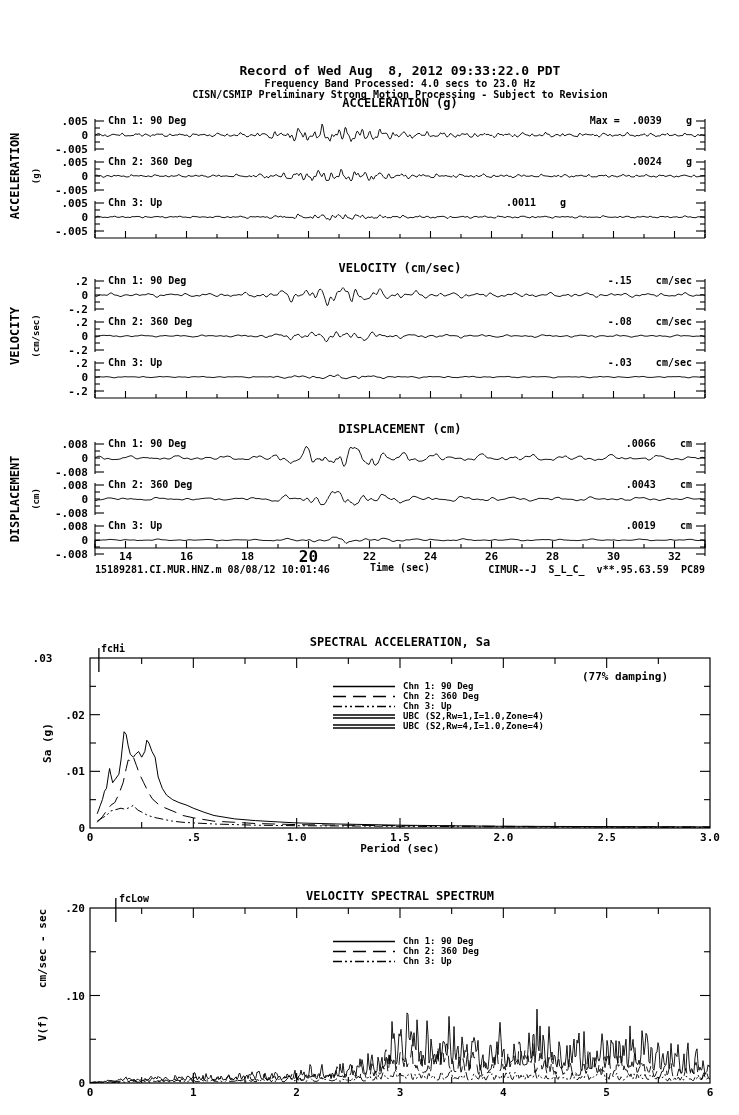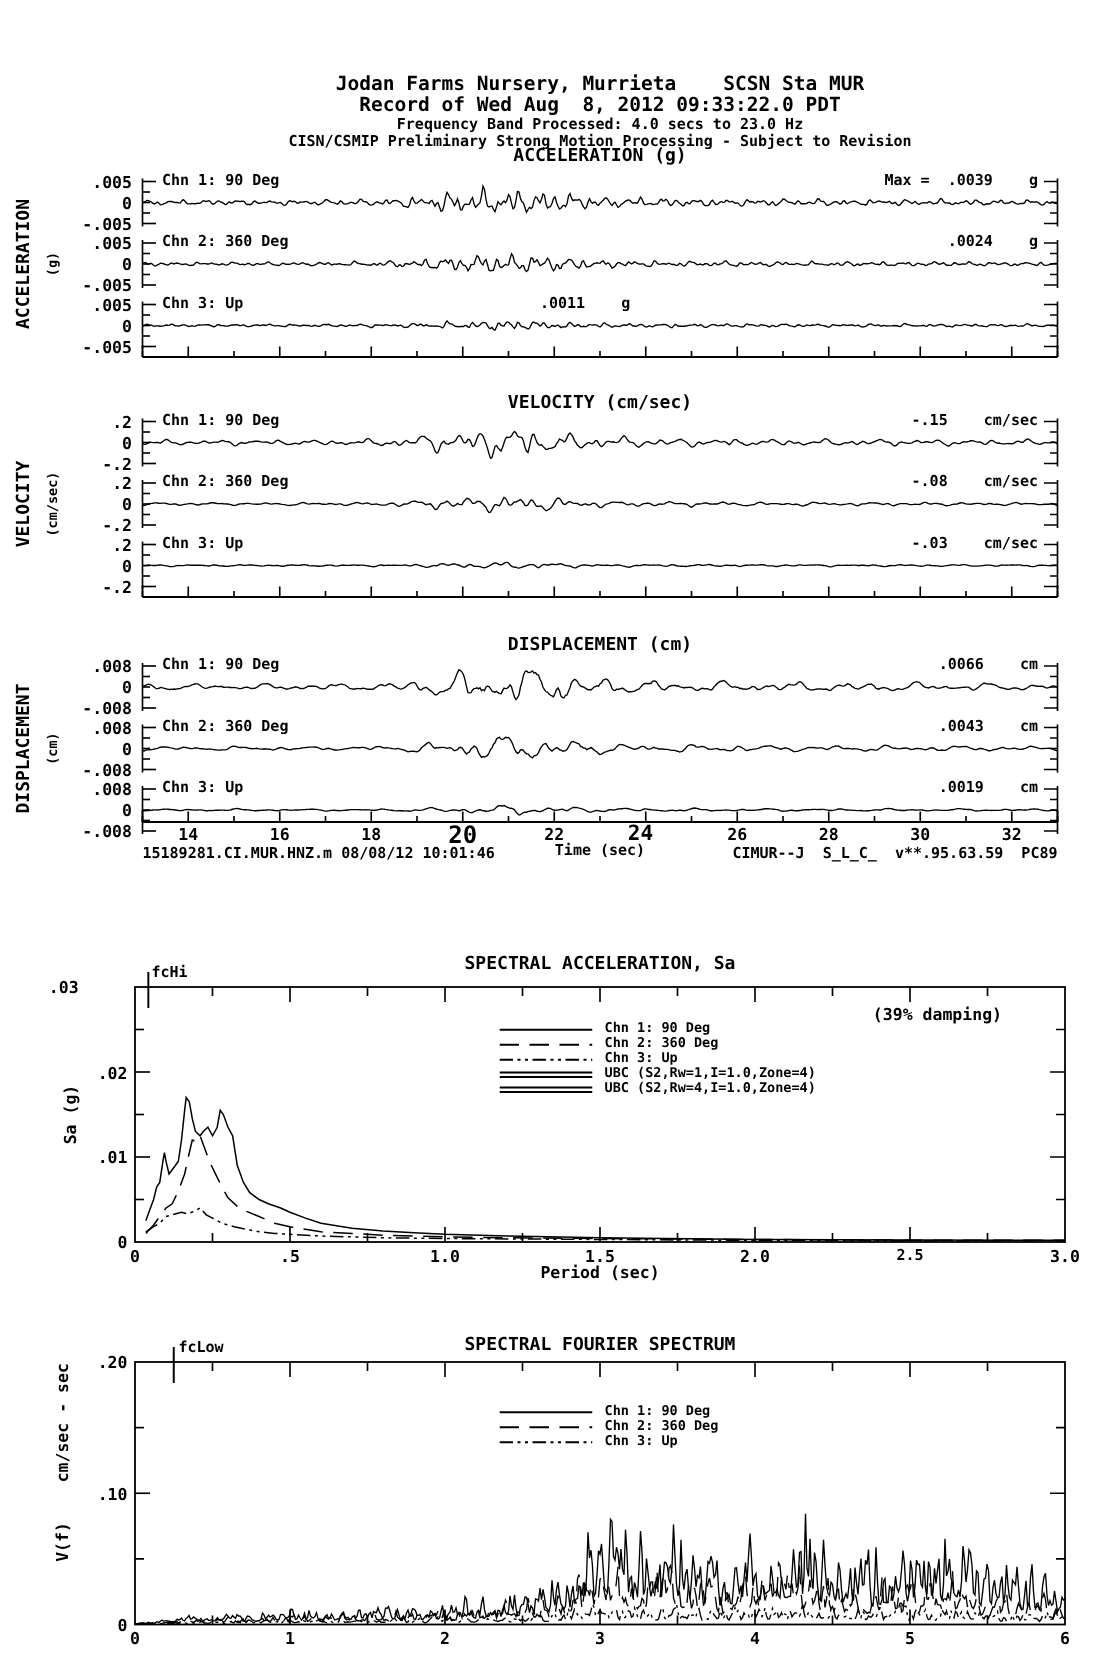--- a/index.html
+++ b/index.html
@@ -279,21 +279,20 @@
       <line x1="90" y1="995.5" x2="100" y2="995.5" stroke="#000" stroke-width="1.1"></line>
       <line x1="710" y1="995.5" x2="700" y2="995.5" stroke="#000" stroke-width="1.1"></line>
       <line x1="90" y1="951.75" x2="96" y2="951.75" stroke="#000" stroke-width="1.1"></line>
       <line x1="710" y1="951.75" x2="704" y2="951.75" stroke="#000" stroke-width="1.1"></line>
       <line x1="115.83333333333333" y1="898" x2="115.83333333333333" y2="922" stroke="#000" stroke-width="1.3"></line>
       <path d="M90.0 1082.8L91.0 1082.7L92.0 1082.6L93.0 1082.7L94.0 1082.7L95.0 1082.7L96.0 1082.6L97.0 1082.4L98.0 1082.4L99.0 1082.6L100.0 1082.5L101.0 1082.1L102.0 1082.4L103.0 1082.6L104.0 1082.5L105.0 1082.3L106.0 1082.2L107.0 1082.5L108.0 1082.5L109.0 1082.1L110.0 1082.3L111.0 1082.4L112.0 1082.4L113.0 1082.5L114.0 1082.5L115.0 1082.5L116.0 1082.1L117.0 1081.8L118.0 1082.3L119.0 1082.4L120.0 1082.0L121.0 1081.7L122.0 1081.7L123.0 1081.8L124.0 1082.1L125.0 1082.3L126.0 1082.4L127.0 1082.2L128.0 1081.7L129.0 1082.0L130.0 1081.9L131.0 1082.0L132.0 1082.2L133.0 1081.7L134.0 1081.0L135.0 1081.3L136.0 1082.0L137.0 1082.1L138.0 1082.1L139.0 1082.2L140.0 1081.9L141.0 1081.2L142.0 1081.1L143.0 1080.7L144.0 1081.6L145.0 1081.6L146.0 1081.1L147.0 1081.1L148.0 1081.5L149.0 1082.2L150.0 1082.2L151.0 1082.1L152.0 1081.8L153.0 1081.5L154.0 1080.9L155.0 1081.7L156.0 1081.8L157.0 1080.6L158.0 1081.4L159.0 1081.7L160.0 1081.8L161.0 1081.9L162.0 1081.2L163.0 1081.7L164.0 1081.5L165.0 1080.8L166.0 1081.0L167.0 1081.2L168.0 1081.6L169.0 1081.7L170.0 1081.7L171.0 1081.7L172.0 1081.5L173.0 1081.5L174.0 1081.8L175.0 1081.1L176.0 1080.6L177.0 1080.3L178.0 1079.8L179.0 1080.9L180.0 1081.4L181.0 1081.6L182.0 1082.0L183.0 1081.6L184.0 1081.3L185.0 1081.2L186.0 1080.0L187.0 1081.3L188.0 1081.8L189.0 1080.8L190.0 1081.3L191.0 1081.1L192.0 1081.0L193.0 1081.4L194.0 1080.4L195.0 1081.3L196.0 1081.6L197.0 1081.7L198.0 1081.4L199.0 1081.2L200.0 1081.7L201.0 1081.4L202.0 1080.2L203.0 1080.8L204.0 1081.0L205.0 1080.9L206.0 1081.7L207.0 1081.2L208.0 1080.8L209.0 1081.8L210.0 1081.5L211.0 1080.5L212.0 1080.2L213.0 1079.5L214.0 1081.0L215.0 1081.4L216.0 1081.0L217.0 1081.6L218.0 1081.9L219.0 1081.5L220.0 1080.4L221.0 1081.2L222.0 1081.7L223.0 1081.6L224.0 1081.8L225.0 1081.8L226.0 1080.7L227.0 1079.9L228.0 1079.8L229.0 1080.7L230.0 1081.7L231.0 1081.4L232.0 1081.2L233.0 1081.4L234.0 1081.2L235.0 1081.1L236.0 1080.7L237.0 1080.7L238.0 1081.3L239.0 1080.4L240.0 1080.4L241.0 1081.1L242.0 1080.6L243.0 1080.4L244.0 1080.5L245.0 1080.8L246.0 1081.3L247.0 1081.2L248.0 1081.2L249.0 1080.4L250.0 1080.7L251.0 1081.5L252.0 1080.8L253.0 1080.5L254.0 1081.5L255.0 1081.5L256.0 1081.6L257.0 1081.3L258.0 1081.1L259.0 1081.3L260.0 1080.9L261.0 1080.4L262.0 1078.7L263.0 1078.4L264.0 1080.1L265.0 1081.5L266.0 1080.7L267.0 1079.7L268.0 1079.8L269.0 1078.6L270.0 1079.9L271.0 1081.6L272.0 1081.3L273.0 1079.7L274.0 1080.8L275.0 1081.5L276.0 1080.9L277.0 1079.2L278.0 1079.3L279.0 1079.7L280.0 1078.4L281.0 1078.8L282.0 1081.1L283.0 1081.8L284.0 1081.7L285.0 1081.2L286.0 1080.0L287.0 1079.2L288.0 1077.9L289.0 1077.6L290.0 1079.0L291.0 1078.9L292.0 1078.0L293.0 1078.9L294.0 1080.5L295.0 1080.8L296.0 1079.3L297.0 1078.4L298.0 1080.2L299.0 1079.4L300.0 1078.2L301.0 1080.4L302.0 1079.7L303.0 1080.2L304.0 1081.2L305.0 1081.4L306.0 1081.6L307.0 1080.8L308.0 1078.8L309.0 1077.3L310.0 1076.5L311.0 1078.8L312.0 1079.4L313.0 1080.4L314.0 1081.2L315.0 1081.2L316.0 1081.4L317.0 1081.3L318.0 1080.6L319.0 1079.8L320.0 1078.8L321.0 1077.7L322.0 1077.4L323.0 1079.8L324.0 1080.2L325.0 1079.1L326.0 1079.8L327.0 1080.0L328.0 1079.9L329.0 1080.0L330.0 1080.4L331.0 1080.6L332.0 1081.0L333.0 1080.6L334.0 1080.3L335.0 1080.2L336.0 1079.2L337.0 1078.7L338.0 1079.1L339.0 1080.7L340.0 1081.2L341.0 1081.2L342.0 1079.0L343.0 1079.3L344.0 1079.6L345.0 1078.0L346.0 1079.5L347.0 1080.5L348.0 1079.5L349.0 1079.7L350.0 1080.8L351.0 1080.4L352.0 1079.4L353.0 1078.0L354.0 1080.2L355.0 1078.9L356.0 1075.2L357.0 1077.1L358.0 1076.8L359.0 1077.4L360.0 1077.3L361.0 1077.4L362.0 1080.0L363.0 1080.9L364.0 1080.9L365.0 1080.9L366.0 1080.8L367.0 1079.1L368.0 1077.1L369.0 1077.7L370.0 1075.9L371.0 1078.8L372.0 1080.5L373.0 1079.7L374.0 1080.1L375.0 1078.1L376.0 1076.6L377.0 1079.6L378.0 1077.7L379.0 1072.3L380.0 1077.2L381.0 1079.2L382.0 1076.0L383.0 1072.7L384.0 1074.0L385.0 1076.6L386.0 1075.7L387.0 1077.2L388.0 1078.8L389.0 1076.3L390.0 1075.9L391.0 1076.2L392.0 1076.1L393.0 1077.0L394.0 1073.8L395.0 1069.4L396.0 1071.4L397.0 1076.8L398.0 1077.6L399.0 1075.1L400.0 1073.0L401.0 1075.4L402.0 1075.4L403.0 1075.9L404.0 1075.9L405.0 1075.2L406.0 1078.5L407.0 1078.0L408.0 1074.7L409.0 1074.0L410.0 1073.8L411.0 1073.2L412.0 1078.2L413.0 1079.7L414.0 1075.8L415.0 1074.3L416.0 1078.6L417.0 1078.0L418.0 1074.8L419.0 1073.9L420.0 1074.4L421.0 1078.1L422.0 1077.4L423.0 1071.9L424.0 1074.6L425.0 1077.5L426.0 1079.6L427.0 1079.4L428.0 1074.9L429.0 1073.4L430.0 1076.9L431.0 1078.1L432.0 1077.0L433.0 1075.1L434.0 1075.8L435.0 1079.3L436.0 1080.0L437.0 1079.9L438.0 1080.0L439.0 1079.4L440.0 1075.7L441.0 1071.6L442.0 1072.9L443.0 1078.2L444.0 1080.0L445.0 1079.7L446.0 1077.0L447.0 1077.0L448.0 1075.9L449.0 1072.8L450.0 1072.2L451.0 1069.3L452.0 1074.9L453.0 1079.2L454.0 1078.2L455.0 1077.5L456.0 1078.3L457.0 1078.1L458.0 1079.1L459.0 1077.0L460.0 1075.2L461.0 1076.9L462.0 1076.5L463.0 1078.6L464.0 1077.7L465.0 1073.6L466.0 1072.4L467.0 1077.0L468.0 1080.1L469.0 1080.2L470.0 1079.8L471.0 1079.3L472.0 1079.6L473.0 1076.1L474.0 1073.4L475.0 1074.7L476.0 1076.5L477.0 1077.7L478.0 1079.1L479.0 1078.7L480.0 1073.8L481.0 1076.4L482.0 1079.3L483.0 1077.5L484.0 1075.5L485.0 1079.0L486.0 1080.1L487.0 1078.0L488.0 1075.9L489.0 1075.1L490.0 1071.8L491.0 1075.1L492.0 1073.7L493.0 1076.2L494.0 1079.7L495.0 1078.5L496.0 1075.3L497.0 1077.5L498.0 1076.9L499.0 1076.7L500.0 1079.5L501.0 1077.9L502.0 1074.7L503.0 1075.5L504.0 1077.9L505.0 1075.6L506.0 1072.9L507.0 1074.5L508.0 1077.7L509.0 1076.4L510.0 1071.9L511.0 1077.3L512.0 1079.4L513.0 1079.3L514.0 1076.1L515.0 1072.3L516.0 1076.2L517.0 1075.5L518.0 1073.7L519.0 1078.3L520.0 1077.3L521.0 1075.1L522.0 1078.0L523.0 1075.9L524.0 1076.5L525.0 1079.5L526.0 1075.1L527.0 1074.5L528.0 1077.9L529.0 1076.2L530.0 1075.1L531.0 1075.4L532.0 1075.0L533.0 1077.3L534.0 1075.3L535.0 1068.7L536.0 1075.2L537.0 1078.8L538.0 1078.1L539.0 1074.6L540.0 1075.2L541.0 1077.2L542.0 1078.3L543.0 1078.2L544.0 1079.2L545.0 1077.6L546.0 1075.6L547.0 1078.3L548.0 1078.8L549.0 1078.5L550.0 1079.4L551.0 1078.8L552.0 1078.8L553.0 1077.7L554.0 1072.7L555.0 1074.9L556.0 1074.5L557.0 1078.3L558.0 1079.3L559.0 1076.8L560.0 1077.5L561.0 1077.7L562.0 1077.7L563.0 1078.0L564.0 1077.5L565.0 1079.4L566.0 1078.9L567.0 1079.0L568.0 1079.1L569.0 1078.3L570.0 1079.5L571.0 1077.1L572.0 1072.9L573.0 1076.4L574.0 1078.2L575.0 1074.1L576.0 1075.3L577.0 1079.7L578.0 1079.3L579.0 1077.3L580.0 1078.0L581.0 1078.1L582.0 1076.3L583.0 1078.2L584.0 1078.4L585.0 1075.6L586.0 1073.7L587.0 1071.5L588.0 1075.5L589.0 1079.6L590.0 1077.9L591.0 1077.6L592.0 1079.3L593.0 1077.4L594.0 1076.3L595.0 1075.8L596.0 1076.3L597.0 1074.0L598.0 1073.5L599.0 1072.2L600.0 1068.9L601.0 1069.0L602.0 1070.8L603.0 1070.9L604.0 1070.8L605.0 1077.3L606.0 1079.9L607.0 1076.6L608.0 1077.0L609.0 1079.3L610.0 1074.6L611.0 1073.0L612.0 1073.9L613.0 1076.6L614.0 1076.2L615.0 1075.3L616.0 1074.7L617.0 1073.0L618.0 1077.9L619.0 1079.8L620.0 1079.4L621.0 1076.8L622.0 1078.6L623.0 1080.2L624.0 1079.9L625.0 1078.2L626.0 1077.5L627.0 1077.5L628.0 1073.1L629.0 1075.0L630.0 1076.4L631.0 1073.9L632.0 1078.8L633.0 1079.0L634.0 1073.8L635.0 1076.9L636.0 1078.5L637.0 1074.4L638.0 1075.4L639.0 1078.5L640.0 1076.5L641.0 1074.7L642.0 1078.1L643.0 1078.9L644.0 1077.9L645.0 1074.4L646.0 1077.0L647.0 1079.0L648.0 1079.4L649.0 1079.2L650.0 1075.3L651.0 1076.7L652.0 1077.9L653.0 1075.4L654.0 1076.8L655.0 1078.2L656.0 1079.2L657.0 1077.4L658.0 1077.3L659.0 1078.8L660.0 1075.9L661.0 1076.7L662.0 1077.7L663.0 1077.3L664.0 1075.1L665.0 1074.1L666.0 1079.3L667.0 1080.7L668.0 1080.7L669.0 1078.4L670.0 1078.8L671.0 1080.8L672.0 1080.1L673.0 1080.0L674.0 1079.3L675.0 1076.5L676.0 1079.9L677.0 1080.5L678.0 1077.4L679.0 1077.8L680.0 1080.2L681.0 1078.9L682.0 1076.6L683.0 1079.8L684.0 1079.9L685.0 1077.7L686.0 1076.5L687.0 1076.6L688.0 1078.9L689.0 1078.9L690.0 1079.0L691.0 1079.0L692.0 1079.8L693.0 1080.9L694.0 1079.7L695.0 1077.1L696.0 1079.1L697.0 1078.4L698.0 1074.6L699.0 1077.7L700.0 1079.3L701.0 1079.6L702.0 1079.4L703.0 1076.4L704.0 1075.1L705.0 1076.9L706.0 1079.5L707.0 1078.7L708.0 1078.0L709.0 1078.0L710.0 1079.3" fill="none" stroke="#000" stroke-width="0.9" stroke-dasharray="9,3,2,3,2,3"></path>
       <path d="M90.0 1082.4L91.0 1082.4L92.0 1082.4L93.0 1082.1L94.0 1082.1L95.0 1082.0L96.0 1082.0L97.0 1082.4L98.0 1082.3L99.0 1081.5L100.0 1081.9L101.0 1082.2L102.0 1081.6L103.0 1081.4L104.0 1082.1L105.0 1082.2L106.0 1081.7L107.0 1080.9L108.0 1081.4L109.0 1082.0L110.0 1081.7L111.0 1081.7L112.0 1081.8L113.0 1081.8L114.0 1081.7L115.0 1081.5L116.0 1081.9L117.0 1081.3L118.0 1081.1L119.0 1081.8L120.0 1081.5L121.0 1080.7L122.0 1081.0L123.0 1080.4L124.0 1080.9L125.0 1081.0L126.0 1080.5L127.0 1080.8L128.0 1081.2L129.0 1081.6L130.0 1080.9L131.0 1080.1L132.0 1081.0L133.0 1080.3L134.0 1079.0L135.0 1080.6L136.0 1081.5L137.0 1081.4L138.0 1081.4L139.0 1081.2L140.0 1081.0L141.0 1080.8L142.0 1080.9L143.0 1081.1L144.0 1079.6L145.0 1078.4L146.0 1080.0L147.0 1079.8L148.0 1080.5L149.0 1081.4L150.0 1080.9L151.0 1079.2L152.0 1078.0L153.0 1079.1L154.0 1079.0L155.0 1079.9L156.0 1080.8L157.0 1080.8L158.0 1080.8L159.0 1080.8L160.0 1081.3L161.0 1080.2L162.0 1079.2L163.0 1080.8L164.0 1081.4L165.0 1080.3L166.0 1080.0L167.0 1080.6L168.0 1080.9L169.0 1081.4L170.0 1080.6L171.0 1080.7L172.0 1080.2L173.0 1079.0L174.0 1079.6L175.0 1079.0L176.0 1080.4L177.0 1080.3L178.0 1079.6L179.0 1080.6L180.0 1080.9L181.0 1080.1L182.0 1078.3L183.0 1080.2L184.0 1080.3L185.0 1080.2L186.0 1080.0L187.0 1079.2L188.0 1080.3L189.0 1080.7L190.0 1079.2L191.0 1078.9L192.0 1080.8L193.0 1079.4L194.0 1077.6L195.0 1078.0L196.0 1076.7L197.0 1078.5L198.0 1078.8L199.0 1079.8L200.0 1080.7L201.0 1080.6L202.0 1078.8L203.0 1075.4L204.0 1079.0L205.0 1080.9L206.0 1080.5L207.0 1079.5L208.0 1078.6L209.0 1079.5L210.0 1080.4L211.0 1078.6L212.0 1079.0L213.0 1080.6L214.0 1080.9L215.0 1080.8L216.0 1079.7L217.0 1077.4L218.0 1078.9L219.0 1079.4L220.0 1078.3L221.0 1078.8L222.0 1077.9L223.0 1078.0L224.0 1080.4L225.0 1081.0L226.0 1079.7L227.0 1077.0L228.0 1076.6L229.0 1075.8L230.0 1079.1L231.0 1079.8L232.0 1079.6L233.0 1079.8L234.0 1079.6L235.0 1078.6L236.0 1075.2L237.0 1079.3L238.0 1080.5L239.0 1080.4L240.0 1080.7L241.0 1080.1L242.0 1079.8L243.0 1080.4L244.0 1079.2L245.0 1077.6L246.0 1076.1L247.0 1075.7L248.0 1076.3L249.0 1075.5L250.0 1076.4L251.0 1079.5L252.0 1079.7L253.0 1079.9L254.0 1079.7L255.0 1078.7L256.0 1080.3L257.0 1079.7L258.0 1079.9L259.0 1080.6L260.0 1079.8L261.0 1079.5L262.0 1080.2L263.0 1078.0L264.0 1074.2L265.0 1078.1L266.0 1079.0L267.0 1079.8L268.0 1080.4L269.0 1077.8L270.0 1076.1L271.0 1079.4L272.0 1078.8L273.0 1076.8L274.0 1077.5L275.0 1076.2L276.0 1079.4L277.0 1079.6L278.0 1076.9L279.0 1076.7L280.0 1077.1L281.0 1078.7L282.0 1079.8L283.0 1079.6L284.0 1078.4L285.0 1076.8L286.0 1078.2L287.0 1077.1L288.0 1076.8L289.0 1076.2L290.0 1075.6L291.0 1076.6L292.0 1074.0L293.0 1076.6L294.0 1079.6L295.0 1077.8L296.0 1074.0L297.0 1078.5L298.0 1079.0L299.0 1073.9L300.0 1077.1L301.0 1080.3L302.0 1080.2L303.0 1080.1L304.0 1079.9L305.0 1076.3L306.0 1075.5L307.0 1079.6L308.0 1077.9L309.0 1075.0L310.0 1076.5L311.0 1077.3L312.0 1075.8L313.0 1076.8L314.0 1076.1L315.0 1074.0L316.0 1077.3L317.0 1079.4L318.0 1077.3L319.0 1074.7L320.0 1078.5L321.0 1077.9L322.0 1078.6L323.0 1078.8L324.0 1077.7L325.0 1077.7L326.0 1074.0L327.0 1071.9L328.0 1076.3L329.0 1074.8L330.0 1073.8L331.0 1078.7L332.0 1076.2L333.0 1071.8L334.0 1075.9L335.0 1075.8L336.0 1071.3L337.0 1066.7L338.0 1068.9L339.0 1076.2L340.0 1076.2L341.0 1076.8L342.0 1076.1L343.0 1075.8L344.0 1077.7L345.0 1074.8L346.0 1074.6L347.0 1076.6L348.0 1078.0L349.0 1074.6L350.0 1075.0L351.0 1072.9L352.0 1065.4L353.0 1069.6L354.0 1072.6L355.0 1075.6L356.0 1078.0L357.0 1078.0L358.0 1076.2L359.0 1077.1L360.0 1077.9L361.0 1071.8L362.0 1066.7L363.0 1073.2L364.0 1073.5L365.0 1074.2L366.0 1077.8L367.0 1078.2L368.0 1078.1L369.0 1078.0L370.0 1077.0L371.0 1069.7L372.0 1063.6L373.0 1073.0L374.0 1076.0L375.0 1071.1L376.0 1073.8L377.0 1076.9L378.0 1074.3L379.0 1074.6L380.0 1074.6L381.0 1073.1L382.0 1066.9L383.0 1066.4L384.0 1069.2L385.0 1052.6L386.0 1049.7L387.0 1062.1L388.0 1073.0L389.0 1065.7L390.0 1051.8L391.0 1060.4L392.0 1060.6L393.0 1063.7L394.0 1056.6L395.0 1062.4L396.0 1069.8L397.0 1063.4L398.0 1065.9L399.0 1064.6L400.0 1052.9L401.0 1051.6L402.0 1056.7L403.0 1061.7L404.0 1066.7L405.0 1056.8L406.0 1059.0L407.0 1066.9L408.0 1063.9L409.0 1062.4L410.0 1062.0L411.0 1054.4L412.0 1044.3L413.0 1064.6L414.0 1068.4L415.0 1064.9L416.0 1068.1L417.0 1065.5L418.0 1069.6L419.0 1071.0L420.0 1068.5L421.0 1059.1L422.0 1063.8L423.0 1070.5L424.0 1069.7L425.0 1072.5L426.0 1071.0L427.0 1070.5L428.0 1065.6L429.0 1066.8L430.0 1073.6L431.0 1069.0L432.0 1055.6L433.0 1059.3L434.0 1054.6L435.0 1054.6L436.0 1066.6L437.0 1058.9L438.0 1046.3L439.0 1066.5L440.0 1065.1L441.0 1055.9L442.0 1052.7L443.0 1049.2L444.0 1062.1L445.0 1059.2L446.0 1045.4L447.0 1043.7L448.0 1048.7L449.0 1065.3L450.0 1068.5L451.0 1065.9L452.0 1063.2L453.0 1061.4L454.0 1070.9L455.0 1071.7L456.0 1071.4L457.0 1073.6L458.0 1068.4L459.0 1057.0L460.0 1065.0L461.0 1072.2L462.0 1069.1L463.0 1058.6L464.0 1063.8L465.0 1072.0L466.0 1066.6L467.0 1056.6L468.0 1053.5L469.0 1061.4L470.0 1068.9L471.0 1061.6L472.0 1055.3L473.0 1052.1L474.0 1057.9L475.0 1057.6L476.0 1060.3L477.0 1065.4L478.0 1072.7L479.0 1074.5L480.0 1064.6L481.0 1069.4L482.0 1075.7L483.0 1074.3L484.0 1061.8L485.0 1062.0L486.0 1073.7L487.0 1072.3L488.0 1073.0L489.0 1070.2L490.0 1070.1L491.0 1068.8L492.0 1064.4L493.0 1070.4L494.0 1065.3L495.0 1057.9L496.0 1051.9L497.0 1049.8L498.0 1062.3L499.0 1068.5L500.0 1071.0L501.0 1068.3L502.0 1057.7L503.0 1066.7L504.0 1069.2L505.0 1066.1L506.0 1072.0L507.0 1064.4L508.0 1052.5L509.0 1059.9L510.0 1067.0L511.0 1063.4L512.0 1058.3L513.0 1058.3L514.0 1055.8L515.0 1064.5L516.0 1061.9L517.0 1066.4L518.0 1061.5L519.0 1041.8L520.0 1043.5L521.0 1055.5L522.0 1054.2L523.0 1055.6L524.0 1059.5L525.0 1049.4L526.0 1058.1L527.0 1058.2L528.0 1055.7L529.0 1063.7L530.0 1059.9L531.0 1062.6L532.0 1058.6L533.0 1043.7L534.0 1061.3L535.0 1071.0L536.0 1071.6L537.0 1069.0L538.0 1064.5L539.0 1061.1L540.0 1053.2L541.0 1063.1L542.0 1069.2L543.0 1067.1L544.0 1063.0L545.0 1057.0L546.0 1069.0L547.0 1074.2L548.0 1063.8L549.0 1057.3L550.0 1071.6L551.0 1066.4L552.0 1052.0L553.0 1069.5L554.0 1072.5L555.0 1071.0L556.0 1074.0L557.0 1071.0L558.0 1060.1L559.0 1059.4L560.0 1070.7L561.0 1066.7L562.0 1070.2L563.0 1074.5L564.0 1072.8L565.0 1073.4L566.0 1067.8L567.0 1070.6L568.0 1069.3L569.0 1057.8L570.0 1062.0L571.0 1066.0L572.0 1071.5L573.0 1075.7L574.0 1073.6L575.0 1070.9L576.0 1073.6L577.0 1074.4L578.0 1075.7L579.0 1074.9L580.0 1075.3L581.0 1070.6L582.0 1069.2L583.0 1070.7L584.0 1064.0L585.0 1069.6L586.0 1073.3L587.0 1064.8L588.0 1051.6L589.0 1068.2L590.0 1068.2L591.0 1068.6L592.0 1068.5L593.0 1064.5L594.0 1067.5L595.0 1057.5L596.0 1066.2L597.0 1072.4L598.0 1072.2L599.0 1064.5L600.0 1064.8L601.0 1074.6L602.0 1073.8L603.0 1064.9L604.0 1057.7L605.0 1056.7L606.0 1061.0L607.0 1058.7L608.0 1052.6L609.0 1053.7L610.0 1064.9L611.0 1074.4L612.0 1075.3L613.0 1074.6L614.0 1070.6L615.0 1070.7L616.0 1069.6L617.0 1056.5L618.0 1066.0L619.0 1066.0L620.0 1055.8L621.0 1056.0L622.0 1065.0L623.0 1071.5L624.0 1065.8L625.0 1069.6L626.0 1069.9L627.0 1070.0L628.0 1073.8L629.0 1066.1L630.0 1065.8L631.0 1066.6L632.0 1061.8L633.0 1069.8L634.0 1060.1L635.0 1047.3L636.0 1064.3L637.0 1072.4L638.0 1071.8L639.0 1068.6L640.0 1066.5L641.0 1060.8L642.0 1064.4L643.0 1065.8L644.0 1064.1L645.0 1071.2L646.0 1065.1L647.0 1068.4L648.0 1071.4L649.0 1072.4L650.0 1069.8L651.0 1065.0L652.0 1066.3L653.0 1072.6L654.0 1076.8L655.0 1076.1L656.0 1073.6L657.0 1071.0L658.0 1074.5L659.0 1076.4L660.0 1076.8L661.0 1073.8L662.0 1071.2L663.0 1071.5L664.0 1067.6L665.0 1065.8L666.0 1065.1L667.0 1074.8L668.0 1073.5L669.0 1068.6L670.0 1067.7L671.0 1061.6L672.0 1071.7L673.0 1076.9L674.0 1075.8L675.0 1075.5L676.0 1076.9L677.0 1077.1L678.0 1072.1L679.0 1068.8L680.0 1071.0L681.0 1073.1L682.0 1077.5L683.0 1077.7L684.0 1075.9L685.0 1071.7L686.0 1068.3L687.0 1074.3L688.0 1072.7L689.0 1074.2L690.0 1074.7L691.0 1069.3L692.0 1068.7L693.0 1073.0L694.0 1074.0L695.0 1065.5L696.0 1062.3L697.0 1066.2L698.0 1075.0L699.0 1078.5L700.0 1077.8L701.0 1078.3L702.0 1078.9L703.0 1074.9L704.0 1072.7L705.0 1078.1L706.0 1077.7L707.0 1073.7L708.0 1076.7L709.0 1078.9L710.0 1078.9" fill="none" stroke="#000" stroke-width="0.9" stroke-dasharray="13,7"></path>
       <path d="M90.0 1082.3L91.0 1082.5L92.0 1082.5L93.0 1082.3L94.0 1082.2L95.0 1081.9L96.0 1082.3L97.0 1082.4L98.0 1082.0L99.0 1082.0L100.0 1082.2L101.0 1082.1L102.0 1082.2L103.0 1082.1L104.0 1081.6L105.0 1081.1L106.0 1081.7L107.0 1080.8L108.0 1080.0L109.0 1080.7L110.0 1080.6L111.0 1080.4L112.0 1080.8L113.0 1080.8L114.0 1081.2L115.0 1081.0L116.0 1081.2L117.0 1080.7L118.0 1079.6L119.0 1080.0L120.0 1079.6L121.0 1078.7L122.0 1080.2L123.0 1080.6L124.0 1079.0L125.0 1078.4L126.0 1076.9L127.0 1079.4L128.0 1079.1L129.0 1078.0L130.0 1078.7L131.0 1079.4L132.0 1079.9L133.0 1080.1L134.0 1080.7L135.0 1080.7L136.0 1080.3L137.0 1079.5L138.0 1079.2L139.0 1080.2L140.0 1080.2L141.0 1079.8L142.0 1080.5L143.0 1080.6L144.0 1080.6L145.0 1079.7L146.0 1079.8L147.0 1080.3L148.0 1079.6L149.0 1079.3L150.0 1077.6L151.0 1076.2L152.0 1077.4L153.0 1078.7L154.0 1078.9L155.0 1077.1L156.0 1078.0L157.0 1078.9L158.0 1076.4L159.0 1077.4L160.0 1077.3L161.0 1078.4L162.0 1080.7L163.0 1080.8L164.0 1078.9L165.0 1077.4L166.0 1077.6L167.0 1078.3L168.0 1079.8L169.0 1080.2L170.0 1080.7L171.0 1080.8L172.0 1080.5L173.0 1080.5L174.0 1079.2L175.0 1075.3L176.0 1076.7L177.0 1079.2L178.0 1078.2L179.0 1076.8L180.0 1078.0L181.0 1077.5L182.0 1076.8L183.0 1077.7L184.0 1079.5L185.0 1080.1L186.0 1079.6L187.0 1076.4L188.0 1076.3L189.0 1076.5L190.0 1078.0L191.0 1078.7L192.0 1078.2L193.0 1077.0L194.0 1072.7L195.0 1073.0L196.0 1076.8L197.0 1079.6L198.0 1079.3L199.0 1076.7L200.0 1078.5L201.0 1080.1L202.0 1078.7L203.0 1077.5L204.0 1079.8L205.0 1078.5L206.0 1073.6L207.0 1077.4L208.0 1078.3L209.0 1078.6L210.0 1077.6L211.0 1075.1L212.0 1079.2L213.0 1079.5L214.0 1079.5L215.0 1079.9L216.0 1078.8L217.0 1077.6L218.0 1076.5L219.0 1078.9L220.0 1078.8L221.0 1076.0L222.0 1077.7L223.0 1079.9L224.0 1079.8L225.0 1079.1L226.0 1079.5L227.0 1078.3L228.0 1075.5L229.0 1074.8L230.0 1077.9L231.0 1078.6L232.0 1078.2L233.0 1079.5L234.0 1079.5L235.0 1077.7L236.0 1077.4L237.0 1079.0L238.0 1077.6L239.0 1073.6L240.0 1073.4L241.0 1078.3L242.0 1078.7L243.0 1076.2L244.0 1075.9L245.0 1078.2L246.0 1076.0L247.0 1075.0L248.0 1078.6L249.0 1074.4L250.0 1075.0L251.0 1075.0L252.0 1071.8L253.0 1074.8L254.0 1076.1L255.0 1078.7L256.0 1077.4L257.0 1072.1L258.0 1072.3L259.0 1071.0L260.0 1074.3L261.0 1078.0L262.0 1079.4L263.0 1078.9L264.0 1076.5L265.0 1073.1L266.0 1076.6L267.0 1080.0L268.0 1078.5L269.0 1077.2L270.0 1079.2L271.0 1075.3L272.0 1073.4L273.0 1077.1L274.0 1075.8L275.0 1072.5L276.0 1072.7L277.0 1073.8L278.0 1076.7L279.0 1076.9L280.0 1076.3L281.0 1079.5L282.0 1079.5L283.0 1078.3L284.0 1076.9L285.0 1076.7L286.0 1077.8L287.0 1074.0L288.0 1074.8L289.0 1077.1L290.0 1076.2L291.0 1079.0L292.0 1079.4L293.0 1078.7L294.0 1074.2L295.0 1070.2L296.0 1077.7L297.0 1079.5L298.0 1077.3L299.0 1075.9L300.0 1074.7L301.0 1070.1L302.0 1074.8L303.0 1074.6L304.0 1071.9L305.0 1076.4L306.0 1074.9L307.0 1075.4L308.0 1078.4L309.0 1073.3L310.0 1064.5L311.0 1066.3L312.0 1075.8L313.0 1076.0L314.0 1073.9L315.0 1077.2L316.0 1078.4L317.0 1078.7L318.0 1074.5L319.0 1073.5L320.0 1075.8L321.0 1069.0L322.0 1064.4L323.0 1073.1L324.0 1077.0L325.0 1077.5L326.0 1077.4L327.0 1075.1L328.0 1076.4L329.0 1076.2L330.0 1074.8L331.0 1077.1L332.0 1073.5L333.0 1073.7L334.0 1077.8L335.0 1073.4L336.0 1070.3L337.0 1074.8L338.0 1076.3L339.0 1074.2L340.0 1063.9L341.0 1070.7L342.0 1072.9L343.0 1063.3L344.0 1072.1L345.0 1077.1L346.0 1076.9L347.0 1071.1L348.0 1069.7L349.0 1069.4L350.0 1064.7L351.0 1064.8L352.0 1069.2L353.0 1075.1L354.0 1070.6L355.0 1072.1L356.0 1075.8L357.0 1065.9L358.0 1066.2L359.0 1067.4L360.0 1058.8L361.0 1066.5L362.0 1059.6L363.0 1064.9L364.0 1071.7L365.0 1072.8L366.0 1074.5L367.0 1069.9L368.0 1053.5L369.0 1065.0L370.0 1070.2L371.0 1059.8L372.0 1054.8L373.0 1063.2L374.0 1069.4L375.0 1071.0L376.0 1072.6L377.0 1070.7L378.0 1057.1L379.0 1062.2L380.0 1071.4L381.0 1062.5L382.0 1057.3L383.0 1068.2L384.0 1066.1L385.0 1065.5L386.0 1057.3L387.0 1058.1L388.0 1063.8L389.0 1054.9L390.0 1064.1L391.0 1052.3L392.0 1021.5L393.0 1038.6L394.0 1033.5L395.0 1044.3L396.0 1064.2L397.0 1062.2L398.0 1050.0L399.0 1033.8L400.0 1036.2L401.0 1029.3L402.0 1043.6L403.0 1058.6L404.0 1060.4L405.0 1062.0L406.0 1040.9L407.0 1012.9L408.0 1014.4L409.0 1037.6L410.0 1040.0L411.0 1031.5L412.0 1035.6L413.0 1046.2L414.0 1032.7L415.0 1046.1L416.0 1049.8L417.0 1019.8L418.0 1035.8L419.0 1061.4L420.0 1052.3L421.0 1051.0L422.0 1065.7L423.0 1055.0L424.0 1058.7L425.0 1064.8L426.0 1045.3L427.0 1020.7L428.0 1034.6L429.0 1063.1L430.0 1059.8L431.0 1039.0L432.0 1048.3L433.0 1058.0L434.0 1064.2L435.0 1059.2L436.0 1059.2L437.0 1054.2L438.0 1059.3L439.0 1053.4L440.0 1043.1L441.0 1064.6L442.0 1052.3L443.0 1041.5L444.0 1041.8L445.0 1044.5L446.0 1053.2L447.0 1055.4L448.0 1044.4L449.0 1016.4L450.0 1037.7L451.0 1056.2L452.0 1064.0L453.0 1057.1L454.0 1026.5L455.0 1052.7L456.0 1059.7L457.0 1049.6L458.0 1046.1L459.0 1058.3L460.0 1065.8L461.0 1053.7L462.0 1036.9L463.0 1045.5L464.0 1057.8L465.0 1050.5L466.0 1051.8L467.0 1044.3L468.0 1059.7L469.0 1070.5L470.0 1067.1L471.0 1054.6L472.0 1041.1L473.0 1042.2L474.0 1037.4L475.0 1041.5L476.0 1051.6L477.0 1049.9L478.0 1040.4L479.0 1059.0L480.0 1070.4L481.0 1067.5L482.0 1058.9L483.0 1054.7L484.0 1066.4L485.0 1065.2L486.0 1063.1L487.0 1068.9L488.0 1069.1L489.0 1058.2L490.0 1045.4L491.0 1045.2L492.0 1055.0L493.0 1062.8L494.0 1057.1L495.0 1064.6L496.0 1052.8L497.0 1041.7L498.0 1054.6L499.0 1037.5L500.0 1022.3L501.0 1038.7L502.0 1057.2L503.0 1051.1L504.0 1049.1L505.0 1063.4L506.0 1066.7L507.0 1063.2L508.0 1057.1L509.0 1057.4L510.0 1062.6L511.0 1061.9L512.0 1061.0L513.0 1060.3L514.0 1043.9L515.0 1051.9L516.0 1061.6L517.0 1061.8L518.0 1059.6L519.0 1063.6L520.0 1065.2L521.0 1051.2L522.0 1059.2L523.0 1064.6L524.0 1065.0L525.0 1064.9L526.0 1064.2L527.0 1064.2L528.0 1049.6L529.0 1032.8L530.0 1046.3L531.0 1058.5L532.0 1055.7L533.0 1034.9L534.0 1034.4L535.0 1062.7L536.0 1050.6L537.0 1009.1L538.0 1045.6L539.0 1050.9L540.0 1025.9L541.0 1051.6L542.0 1059.2L543.0 1035.1L544.0 1040.9L545.0 1056.8L546.0 1065.9L547.0 1066.8L548.0 1046.8L549.0 1026.5L550.0 1043.4L551.0 1057.2L552.0 1062.4L553.0 1063.8L554.0 1054.9L555.0 1056.2L556.0 1064.1L557.0 1067.1L558.0 1059.6L559.0 1041.7L560.0 1046.6L561.0 1059.4L562.0 1068.2L563.0 1065.4L564.0 1062.5L565.0 1065.7L566.0 1057.1L567.0 1045.5L568.0 1063.5L569.0 1067.1L570.0 1045.1L571.0 1055.2L572.0 1062.9L573.0 1049.6L574.0 1039.0L575.0 1056.8L576.0 1056.2L577.0 1040.2L578.0 1043.1L579.0 1033.0L580.0 1056.6L581.0 1070.2L582.0 1070.7L583.0 1058.9L584.0 1031.5L585.0 1054.7L586.0 1069.2L587.0 1069.6L588.0 1066.6L589.0 1054.3L590.0 1052.4L591.0 1068.0L592.0 1068.1L593.0 1057.5L594.0 1058.7L595.0 1067.2L596.0 1062.5L597.0 1050.8L598.0 1058.7L599.0 1061.1L600.0 1057.7L601.0 1046.8L602.0 1033.7L603.0 1042.9L604.0 1061.5L605.0 1067.6L606.0 1062.2L607.0 1040.4L608.0 1046.4L609.0 1064.9L610.0 1057.7L611.0 1040.1L612.0 1043.0L613.0 1042.9L614.0 1056.2L615.0 1058.2L616.0 1040.6L617.0 1058.6L618.0 1062.8L619.0 1041.1L620.0 1044.7L621.0 1063.1L622.0 1061.6L623.0 1045.5L624.0 1055.6L625.0 1046.9L626.0 1039.2L627.0 1063.3L628.0 1067.1L629.0 1056.1L630.0 1025.9L631.0 1050.6L632.0 1047.6L633.0 1039.4L634.0 1052.2L635.0 1055.2L636.0 1062.2L637.0 1063.9L638.0 1064.5L639.0 1060.0L640.0 1064.7L641.0 1054.6L642.0 1030.7L643.0 1040.3L644.0 1054.7L645.0 1046.6L646.0 1033.3L647.0 1035.2L648.0 1043.8L649.0 1061.9L650.0 1063.3L651.0 1047.3L652.0 1048.5L653.0 1068.7L654.0 1070.2L655.0 1062.3L656.0 1052.7L657.0 1052.1L658.0 1042.7L659.0 1047.0L660.0 1067.5L661.0 1069.2L662.0 1058.2L663.0 1053.5L664.0 1062.4L665.0 1065.4L666.0 1064.8L667.0 1055.3L668.0 1051.1L669.0 1068.5L670.0 1062.9L671.0 1043.4L672.0 1056.9L673.0 1065.2L674.0 1066.7L675.0 1053.4L676.0 1055.0L677.0 1056.6L678.0 1044.5L679.0 1057.7L680.0 1069.0L681.0 1072.6L682.0 1072.9L683.0 1063.9L684.0 1053.8L685.0 1070.4L686.0 1069.0L687.0 1051.6L688.0 1042.9L689.0 1061.1L690.0 1071.6L691.0 1071.5L692.0 1070.4L693.0 1072.8L694.0 1071.2L695.0 1057.9L696.0 1051.2L697.0 1048.8L698.0 1063.5L699.0 1070.3L700.0 1067.1L701.0 1070.1L702.0 1069.4L703.0 1060.6L704.0 1067.4L705.0 1074.5L706.0 1072.4L707.0 1071.2L708.0 1064.9L709.0 1066.7L710.0 1065.9" fill="none" stroke="#000" stroke-width="0.9"></path>
     </svg>
 
-  <div class="abs ctr h1 pre" style="top:50px">Jodan Farms Nursery, Murrieta    SCSN Sta MUR</div>
   <div class="abs ctr h1 pre" style="top:64px">Record of Wed Aug  8, 2012 09:33:22.0 PDT</div>
   <div class="abs ctr h2 pre" style="top:79px">Frequency Band Processed: 4.0 secs to 23.0 Hz</div>
   <div class="abs ctr h2 pre" style="top:90px">CISN/CSMIP Preliminary Strong Motion Processing - Subject to Revision</div>
 
   <div class="abs ctr ptitle" style="top:97px">ACCELERATION (g)</div>
   <div class="abs ctr ptitle" style="top:262px">VELOCITY (cm/sec)</div>
   <div class="abs ctr ptitle" style="top:423px">DISPLACEMENT (cm)</div>
 
   <div class="rot" style="left:15px;top:176px">
       <span class="ptitle">ACCELERATION</span>
@@ -315,21 +314,21 @@
     </div>
 
   <div id="ts-root"></div>
 
   <div class="abs ctr small" style="top:563px">Time (sec)</div>
   <div class="abs small pre" style="left:95px;top:565px">15189281.CI.MUR.HNZ.m 08/08/12 10:01:46</div>
   <div class="abs small pre" style="left:380px;top:565px;width:325px;text-align:right">CIMUR--J  S_L_C_  v**.95.63.59  PC89</div>
 
   <div class="abs ctr ptitle" style="top:636px">SPECTRAL ACCELERATION, Sa</div>
   <div class="abs small" style="left:101px;top:644px">fcHi</div>
-  <div class="abs tick" style="left:400px;top:671px;width:268px;text-align:right">(39% damping)</div>
+  <div class="abs tick" style="left:400px;top:671px;width:268px;text-align:right">(77% damping)</div>
   <div class="rot" style="left:47px;top:743px">
       <span class="tick">Sa (g)</span>
     </div>
   <div class="abs ctr tick" style="top:843px">Period (sec)</div>
   <div class="legend" id="sa-legend" style="left:333px;top:681px">
       <div class="lrow">
         <svg width="62" height="9" style="position: static;">
           <line x1="0" x2="62" y1="4.5" y2="4.5" stroke="#000" stroke-width="1.3"></line>
         </svg>
         <span>Chn 1: 90 Deg</span>
@@ -355,21 +354,21 @@
       </div>
       <div class="lrow">
         <svg width="62" height="9" style="position: static;">
           <line x1="0" x2="62" y1="3" y2="3" stroke="#000" stroke-width="1.3"></line>
           <line x1="0" x2="62" y1="6" y2="6" stroke="#000" stroke-width="1.3"></line>
         </svg>
         <span>UBC (S2,Rw=4,I=1.0,Zone=4)</span>
       </div>
     </div>
 
-  <div class="abs ctr ptitle" style="top:890px">SPECTRAL FOURIER SPECTRUM</div>
+  <div class="abs ctr ptitle" style="top:890px">VELOCITY SPECTRAL SPECTRUM</div>
   <div class="abs small" style="left:119px;top:894px">fcLow</div>
   <div class="rot" style="left:42px;top:975px">
       <span class="tick">V(f)    cm/sec - sec</span>
     </div>
   <div class="legend" id="f-legend" style="left:333px;top:936px">
       <div class="lrow">
         <svg width="62" height="9" style="position: static;">
           <line x1="0" x2="62" y1="4.5" y2="4.5" stroke="#000" stroke-width="1.3"></line>
         </svg>
         <span>Chn 1: 90 Deg</span>
@@ -394,21 +393,21 @@
     <div class="abs pre" style="left:380px;top:116px;width:312px;text-align:right;font-size:10px;line-height:10px">Max =  .0039    g</div>
     <div class="abs pre" style="left:0;top:156.5px;width:88px;text-align:right;font-size:11px;line-height:11px">.005</div>
     <div class="abs pre" style="left:0;top:170.5px;width:88px;text-align:right;font-size:11px;line-height:11px">0</div>
     <div class="abs pre" style="left:0;top:184.5px;width:88px;text-align:right;font-size:11px;line-height:11px">-.005</div>
     <div class="abs pre" style="left:108px;top:157px;font-size:10px;line-height:10px">Chn 2: 360 Deg</div>
     <div class="abs pre" style="left:380px;top:157px;width:312px;text-align:right;font-size:10px;line-height:10px">.0024    g</div>
     <div class="abs pre" style="left:0;top:197.5px;width:88px;text-align:right;font-size:11px;line-height:11px">.005</div>
     <div class="abs pre" style="left:0;top:211.5px;width:88px;text-align:right;font-size:11px;line-height:11px">0</div>
     <div class="abs pre" style="left:0;top:225.5px;width:88px;text-align:right;font-size:11px;line-height:11px">-.005</div>
     <div class="abs pre" style="left:108px;top:198px;font-size:10px;line-height:10px">Chn 3: Up</div>
-    <div class="abs pre" style="left:360px;top:198px;width:312px;text-align:left;font-size:10px;line-height:10px">.0011    g</div>
+    <div class="abs pre" style="left:380px;top:198px;width:312px;text-align:center;font-size:10px;line-height:10px">.0011    g</div>
     <div class="abs pre" style="left:0;top:275.5px;width:88px;text-align:right;font-size:11px;line-height:11px">.2</div>
     <div class="abs pre" style="left:0;top:289.5px;width:88px;text-align:right;font-size:11px;line-height:11px">0</div>
     <div class="abs pre" style="left:0;top:303.5px;width:88px;text-align:right;font-size:11px;line-height:11px">-.2</div>
     <div class="abs pre" style="left:108px;top:276px;font-size:10px;line-height:10px">Chn 1: 90 Deg</div>
     <div class="abs pre" style="left:380px;top:276px;width:312px;text-align:right;font-size:10px;line-height:10px">-.15    cm/sec</div>
     <div class="abs pre" style="left:0;top:316.5px;width:88px;text-align:right;font-size:11px;line-height:11px">.2</div>
     <div class="abs pre" style="left:0;top:330.5px;width:88px;text-align:right;font-size:11px;line-height:11px">0</div>
     <div class="abs pre" style="left:0;top:344.5px;width:88px;text-align:right;font-size:11px;line-height:11px">-.2</div>
     <div class="abs pre" style="left:108px;top:317px;font-size:10px;line-height:10px">Chn 2: 360 Deg</div>
     <div class="abs pre" style="left:380px;top:317px;width:312px;text-align:right;font-size:10px;line-height:10px">-.08    cm/sec</div>
@@ -430,21 +429,21 @@
     <div class="abs pre" style="left:0;top:520.5px;width:88px;text-align:right;font-size:11px;line-height:11px">.008</div>
     <div class="abs pre" style="left:0;top:534.5px;width:88px;text-align:right;font-size:11px;line-height:11px">0</div>
     <div class="abs pre" style="left:0;top:548.5px;width:88px;text-align:right;font-size:11px;line-height:11px">-.008</div>
     <div class="abs pre" style="left:108px;top:521px;font-size:10px;line-height:10px">Chn 3: Up</div>
     <div class="abs pre" style="left:380px;top:521px;width:312px;text-align:right;font-size:10px;line-height:10px">.0019    cm</div>
     <div class="abs pre" style="left:113.5px;top:551px;width:24px;text-align:center;font-size:11px;line-height:11px">14</div>
     <div class="abs pre" style="left:174.5px;top:551px;width:24px;text-align:center;font-size:11px;line-height:11px">16</div>
     <div class="abs pre" style="left:235.5px;top:551px;width:24px;text-align:center;font-size:11px;line-height:11px">18</div>
     <div class="abs pre" style="left:296.5px;top:551px;width:24px;text-align:center;font-size:16px;line-height:11px">20</div>
     <div class="abs pre" style="left:357.5px;top:551px;width:24px;text-align:center;font-size:11px;line-height:11px">22</div>
-    <div class="abs pre" style="left:418.5px;top:551px;width:24px;font-size:14px;line-height:11px">24</div>
+    <div class="abs pre" style="left:418.5px;top:551px;width:24px;text-align:center;font-size:11px;line-height:11px">24</div>
     <div class="abs pre" style="left:479.5px;top:551px;width:24px;text-align:center;font-size:11px;line-height:11px">26</div>
     <div class="abs pre" style="left:540.5px;top:551px;width:24px;text-align:center;font-size:11px;line-height:11px">28</div>
     <div class="abs pre" style="left:601.5px;top:551px;width:24px;text-align:center;font-size:11px;line-height:11px">30</div>
     <div class="abs pre" style="left:662.5px;top:551px;width:24px;text-align:center;font-size:11px;line-height:11px">32</div>
     <div class="abs pre" style="left:75px;top:832px;width:30px;text-align:center;font-size:11px;line-height:11px">0</div>
     <div class="abs pre" style="left:178.33333333333331px;top:832px;width:30px;text-align:center;font-size:11px;line-height:11px">.5</div>
     <div class="abs pre" style="left:281.66666666666663px;top:832px;width:30px;text-align:center;font-size:11px;line-height:11px">1.0</div>
     <div class="abs pre" style="left:385px;top:832px;width:30px;text-align:center;font-size:11px;line-height:11px">1.5</div>
     <div class="abs pre" style="left:488.3333333333333px;top:832px;width:30px;text-align:center;font-size:11px;line-height:11px">2.0</div>
     <div class="abs pre" style="left:591.6666666666667px;top:832px;width:30px;text-align:center;font-size:10px;line-height:11px">2.5</div>

